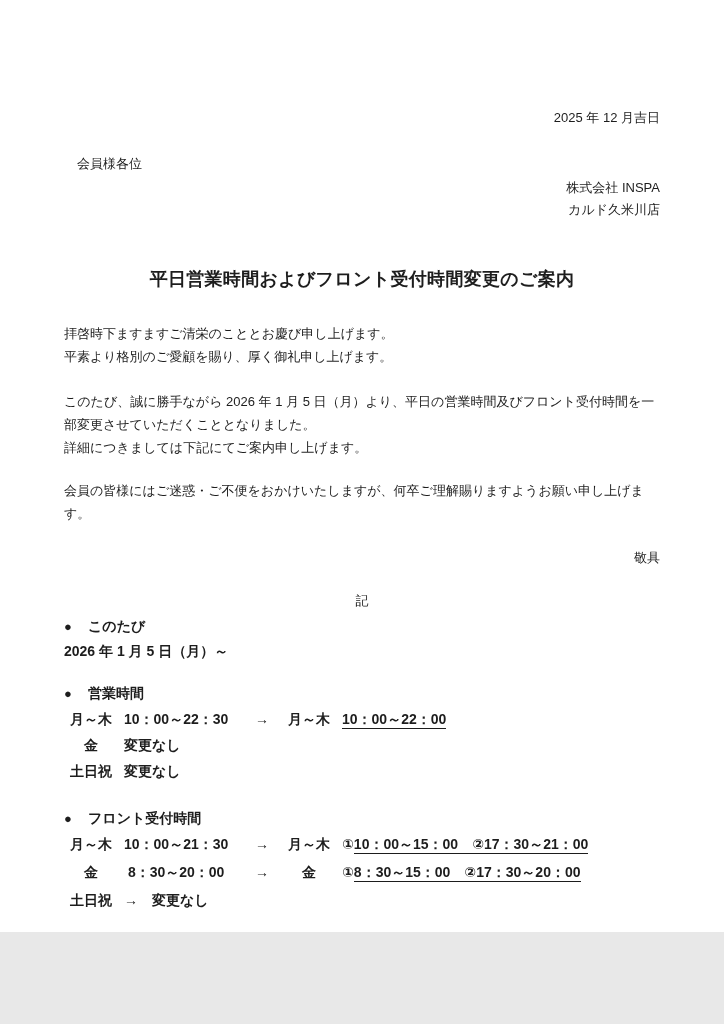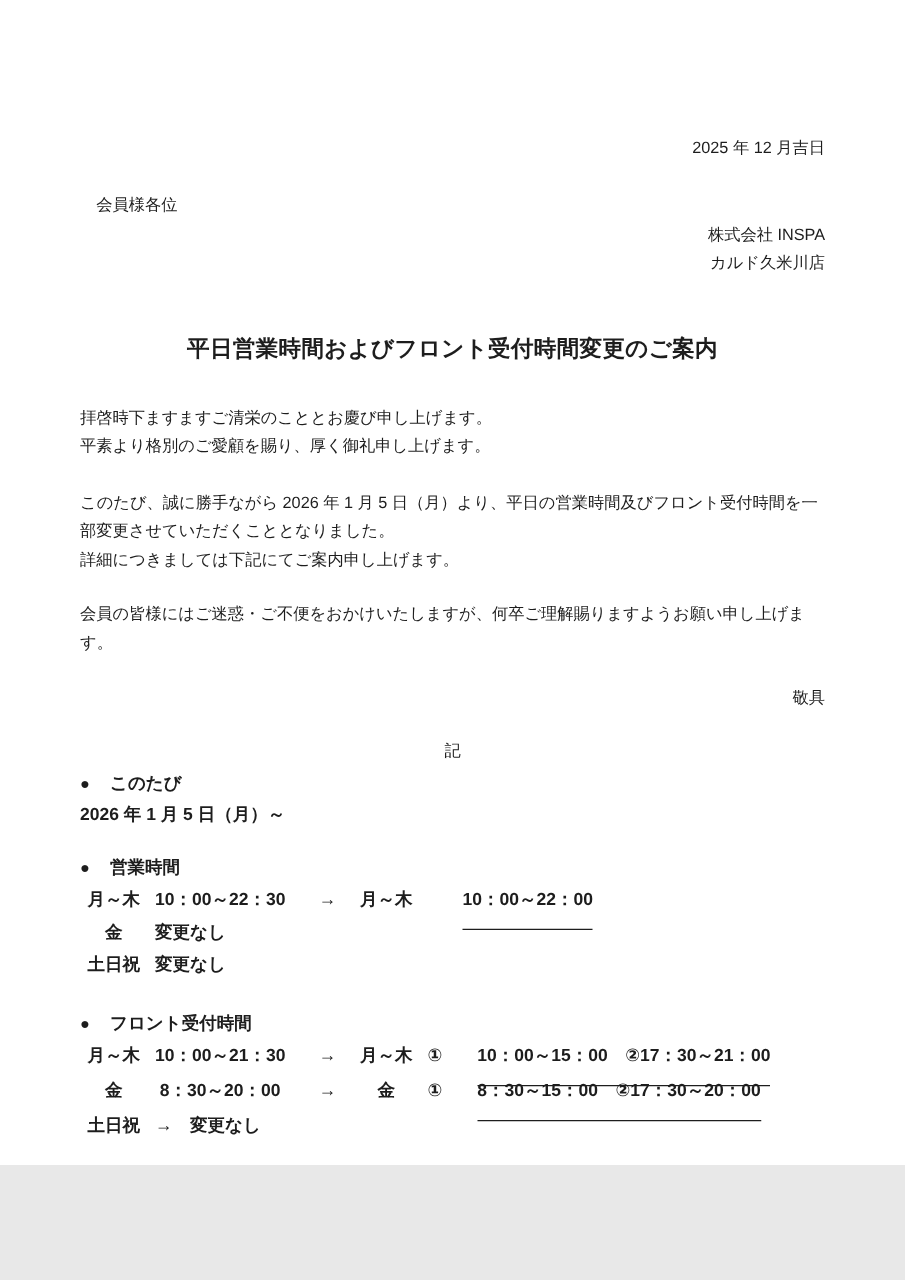--- a/index.html
+++ b/index.html
@@ -60,21 +60,21 @@
     line-height: 26px;
     white-space: pre;
   }
   .front .srow { margin-bottom: 2px; }
   .sc-day    { flex: none; width: 54px; text-align: center; }
   .sc-g      { flex: none; width: 6px; }
   .sc-old    { flex: none; width: 118px; }
   .sc-arrow  { flex: none; width: 40px; text-align: center; }
   .sc-newday { flex: none; width: 54px; text-align: center; }
   .sc-new    { flex: none; }
-  .u { border-bottom: 1.5px solid #1d1d1d; padding-bottom: 16px; margin-left: 28px; }
+  .u { border-bottom: 1.5px solid #1d1d1d; padding-bottom: 1px; }
 </style>
 </head>
 <body>
 
 <div class="page">
 
   <div class="date">2025 年 12 月吉日</div>
 
   <div class="recipient">会員様各位</div>
 

